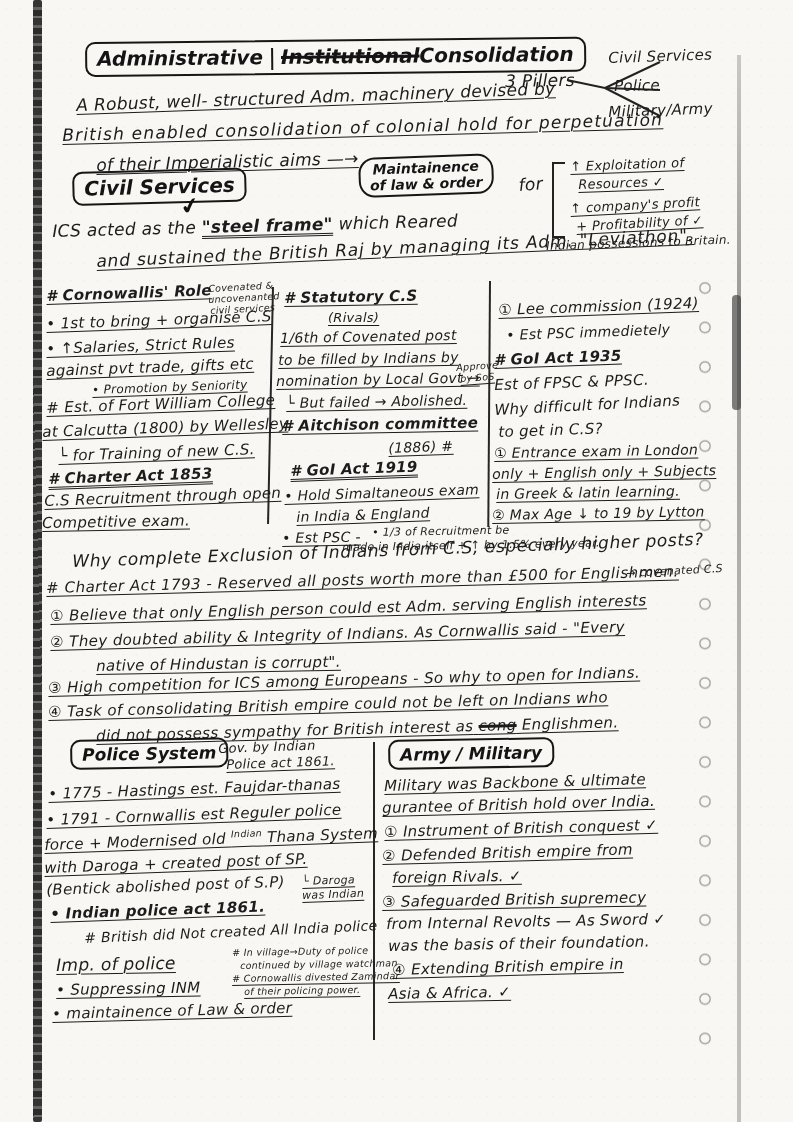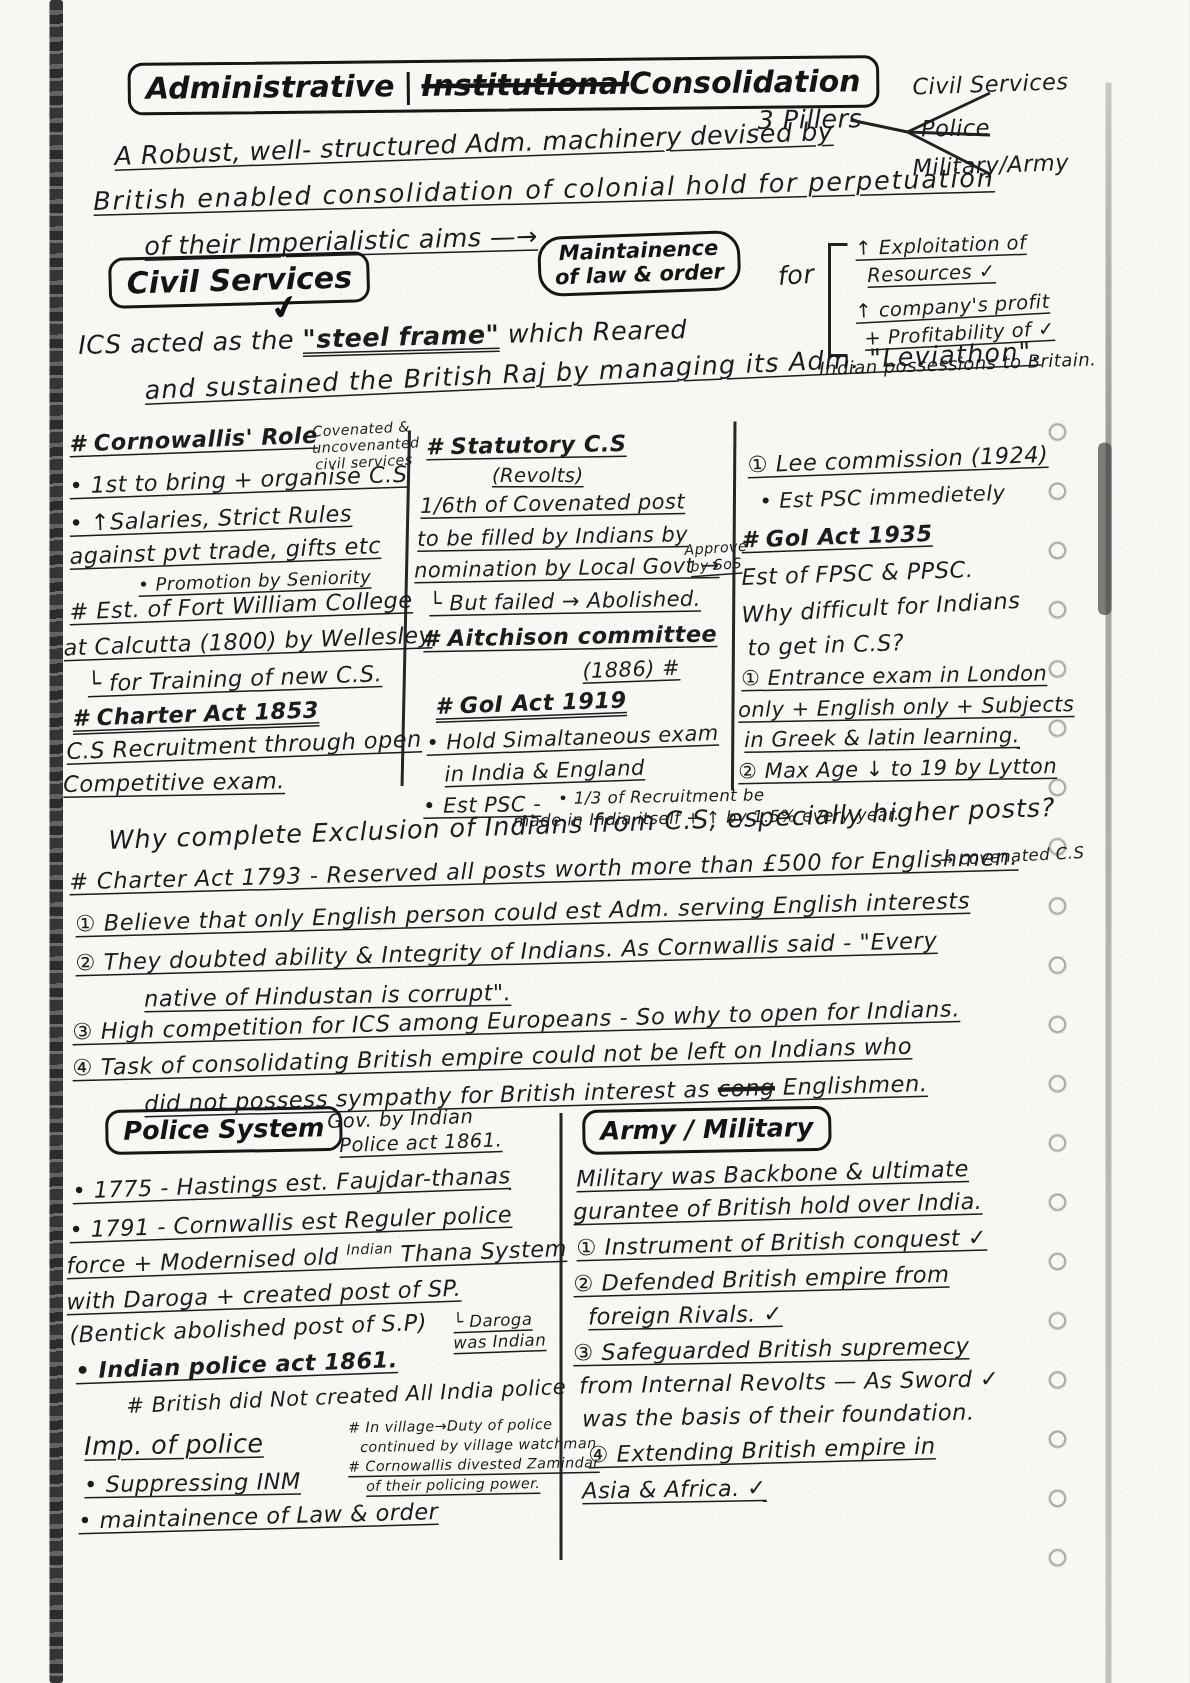--- a/index.html
+++ b/index.html
@@ -97,21 +97,21 @@
   <div class="n u" style="left:46px;top:363px;transform:rotate(-2deg);">against pvt trade, gifts etc</div>
   <div class="n sm u" style="left:92px;top:384px;font-size:12px;transform:rotate(-2deg);">• Promotion by Seniority</div>
   <div class="n u" style="left:46px;top:400px;transform:rotate(-2deg);"># Est. of Fort William College</div>
   <div class="n u" style="left:42px;top:424px;transform:rotate(-2deg);">at Calcutta (1800) by Wellesley</div>
   <div class="n u" style="left:58px;top:448px;transform:rotate(-2deg);">└ for Training of new C.S.</div>
   <div class="n b uu" style="left:48px;top:471px;transform:rotate(-2deg);"># Charter Act 1853</div>
   <div class="n u" style="left:44px;top:493px;transform:rotate(-2deg);">C.S Recruitment through open</div>
   <div class="n u" style="left:42px;top:515px;transform:rotate(-1deg);">Competitive exam.</div>
 
   <div class="n b u" style="left:284px;top:290px;transform:rotate(-1deg);"># Statutory C.S</div>
-  <div class="n sm u" style="left:328px;top:311px;font-size:13px;">(Revolts)</div>
+  <div class="n sm u" style="left:328px;top:311px;font-size:13px;">(Rivals)</div>
   <div class="n u" style="left:280px;top:330px;transform:rotate(-1deg);font-size:14px;">1/6th of Covenated post</div>
   <div class="n u" style="left:278px;top:352px;transform:rotate(-1deg);font-size:14px;">to be filled by Indians by</div>
   <div class="n u" style="left:276px;top:373px;transform:rotate(-1deg);font-size:14px;">nomination by Local Govt →</div>
   <div class="n xs" style="left:456px;top:363px;transform:rotate(-4deg);">Approve</div>
   <div class="n xs u" style="left:460px;top:374px;transform:rotate(-4deg);">by SoS</div>
   <div class="n u" style="left:286px;top:395px;transform:rotate(-1deg);font-size:14px;">└ But failed → Abolished.</div>
   <div class="n b u" style="left:282px;top:418px;transform:rotate(-1deg);"># Aitchison committee</div>
   <div class="n u" style="left:388px;top:440px;font-size:14px;transform:rotate(-2deg);">(1886) #</div>
   <div class="n b uu" style="left:290px;top:463px;transform:rotate(-2deg);"># GoI Act 1919</div>
   <div class="n u" style="left:284px;top:488px;transform:rotate(-2deg);font-size:14px;">• Hold Simaltaneous exam</div>

